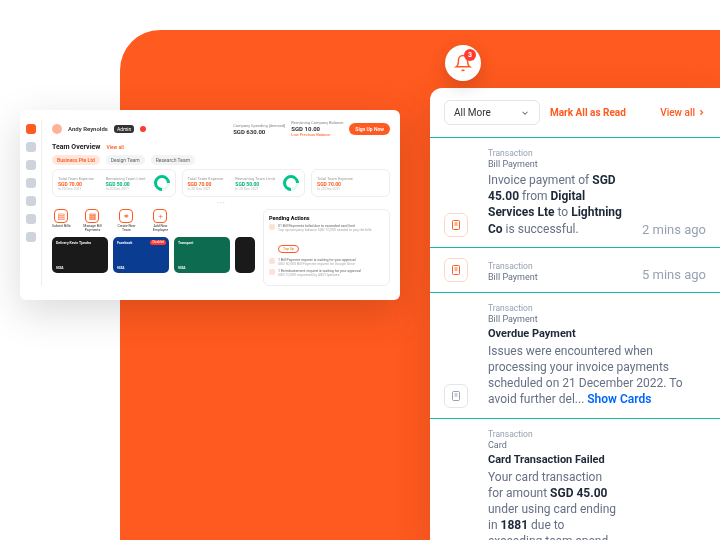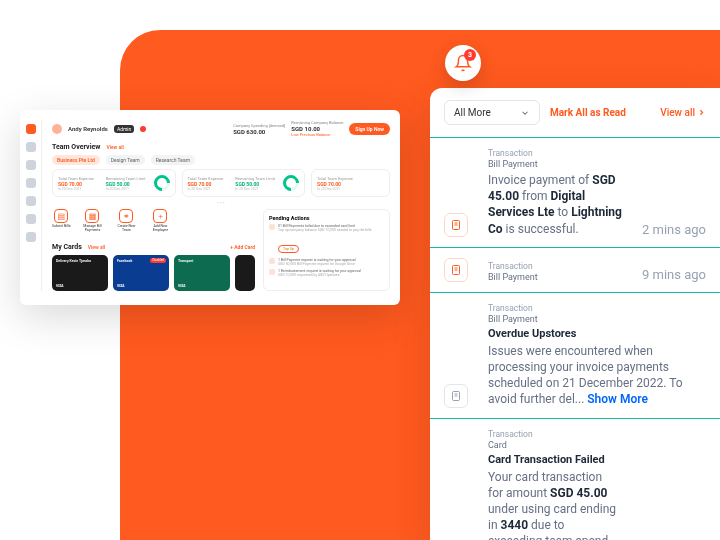--- a/index.html
+++ b/index.html
@@ -173,26 +173,20 @@
             </div>
           <div class="qa">
               <div class="qi">⚭</div>
               <div class="ql">Create New Team</div>
             </div>
           <div class="qa">
               <div class="qi">＋</div>
               <div class="ql">Add New Employee</div>
             </div>
         </div>
-        <div class="section-title" style="margin-top:10px">
-          <span>My Cards</span>
-          <span class="viewall">View all</span>
-          <span style="flex:1"></span>
-          <span class="addcard">+ Add Card</span>
-        </div>
         <div class="cards-row">
           <div class="ccard dark">
               <div class="cn">Delivery Kevin Tjandra</div>
               <div class="visa">VISA</div>
             </div>
           <div class="ccard blue">
               <div class="badge">Disabled</div>
               <div class="cn">Facebook</div>
               <div class="visa">VISA</div>
             </div>
@@ -281,47 +275,47 @@
         <svg viewBox="0 0 24 24" fill="none" stroke="#ff5a1f" stroke-width="2">
           <rect x="5" y="3" width="14" height="18" rx="2"></rect>
           <line x1="9" y1="8" x2="15" y2="8"></line>
           <line x1="9" y1="12" x2="15" y2="12"></line>
         </svg>
       </div>
     <div class="nbody">
       <div class="ncat">Transaction</div>
       <div class="nsub">Bill Payment</div>
     </div>
-    <div class="ntime">9 mins ago</div>
+    <div class="ntime">5 mins ago</div>
   </div>
 
   <div class="notif grey">
     <div class="nicon">
         <svg viewBox="0 0 24 24" fill="none" stroke="#98a2b3" stroke-width="2">
           <rect x="5" y="3" width="14" height="18" rx="2"></rect>
           <line x1="9" y1="8" x2="15" y2="8"></line>
           <line x1="9" y1="12" x2="15" y2="12"></line>
         </svg>
       </div>
     <div class="nbody">
       <div class="ncat">Transaction</div>
       <div class="nsub">Bill Payment</div>
-      <div class="ntitle">Overdue Upstores</div>
-      <div class="ndesc"><span>Issues were encountered when processing your invoice payments scheduled on 21 December 2022. To avoid further del... </span><span class="sm">Show More</span></div>
+      <div class="ntitle">Overdue Payment</div>
+      <div class="ndesc"><span>Issues were encountered when processing your invoice payments scheduled on 21 December 2022. To avoid further del... </span><span class="sm">Show Cards</span></div>
     </div>
   </div>
 
   <div class="notif grey">
     <div class="nicon">
         <svg viewBox="0 0 24 24" fill="none" stroke="#98a2b3" stroke-width="2">
           <rect x="3" y="6" width="18" height="12" rx="2"></rect>
           <line x1="3" y1="10" x2="21" y2="10"></line>
         </svg>
       </div>
     <div class="nbody">
       <div class="ncat">Transaction</div>
       <div class="nsub">Card</div>
       <div class="ntitle">Card Transaction Failed</div>
-      <div class="ndesc"><span>Your card transaction for amount </span><b>SGD 45.00</b><span> under using card ending in </span><b>3440</b><span> due to exceeding team spend limit.</span></div>
+      <div class="ndesc"><span>Your card transaction for amount </span><b>SGD 45.00</b><span> under using card ending in </span><b>1881</b><span> due to exceeding team spend limit.</span></div>
     </div>
     <div class="ntime">8 hours ago</div>
   </div>
 </div>
 
 </body></html>

